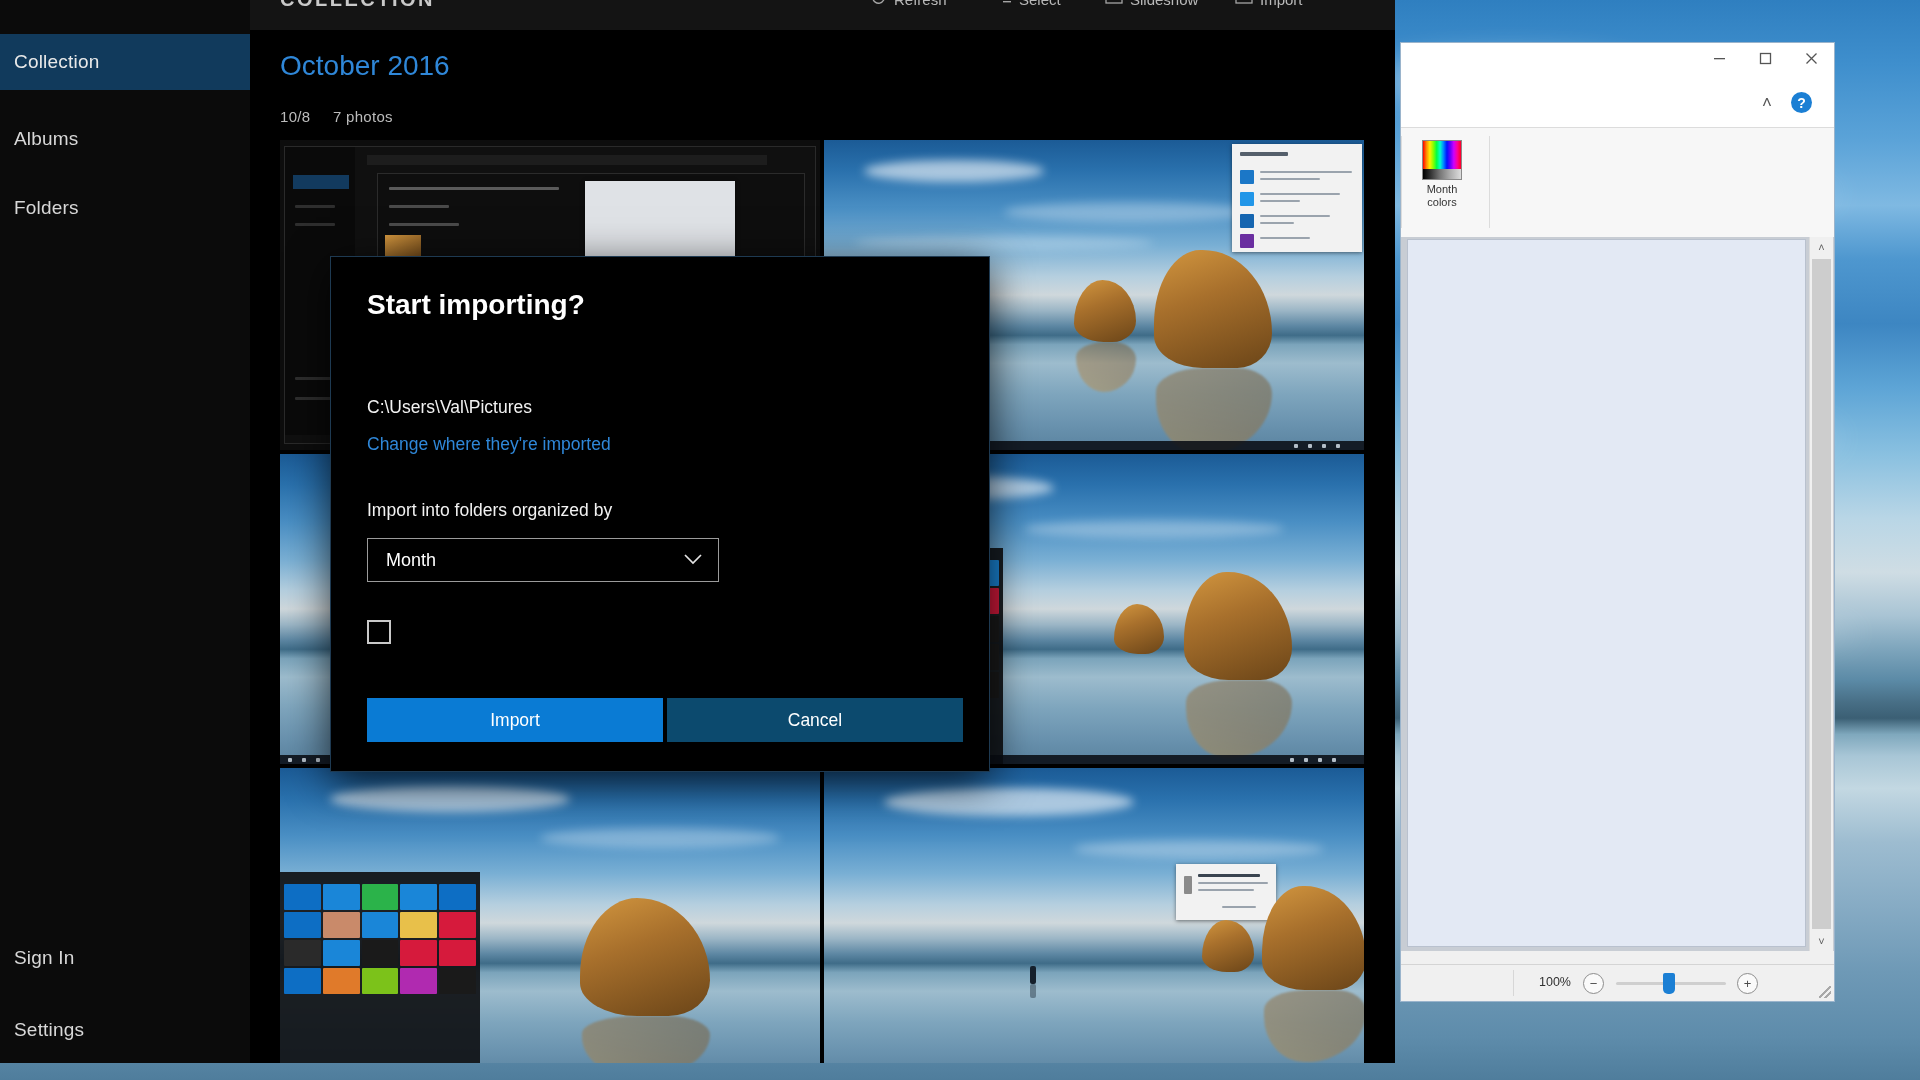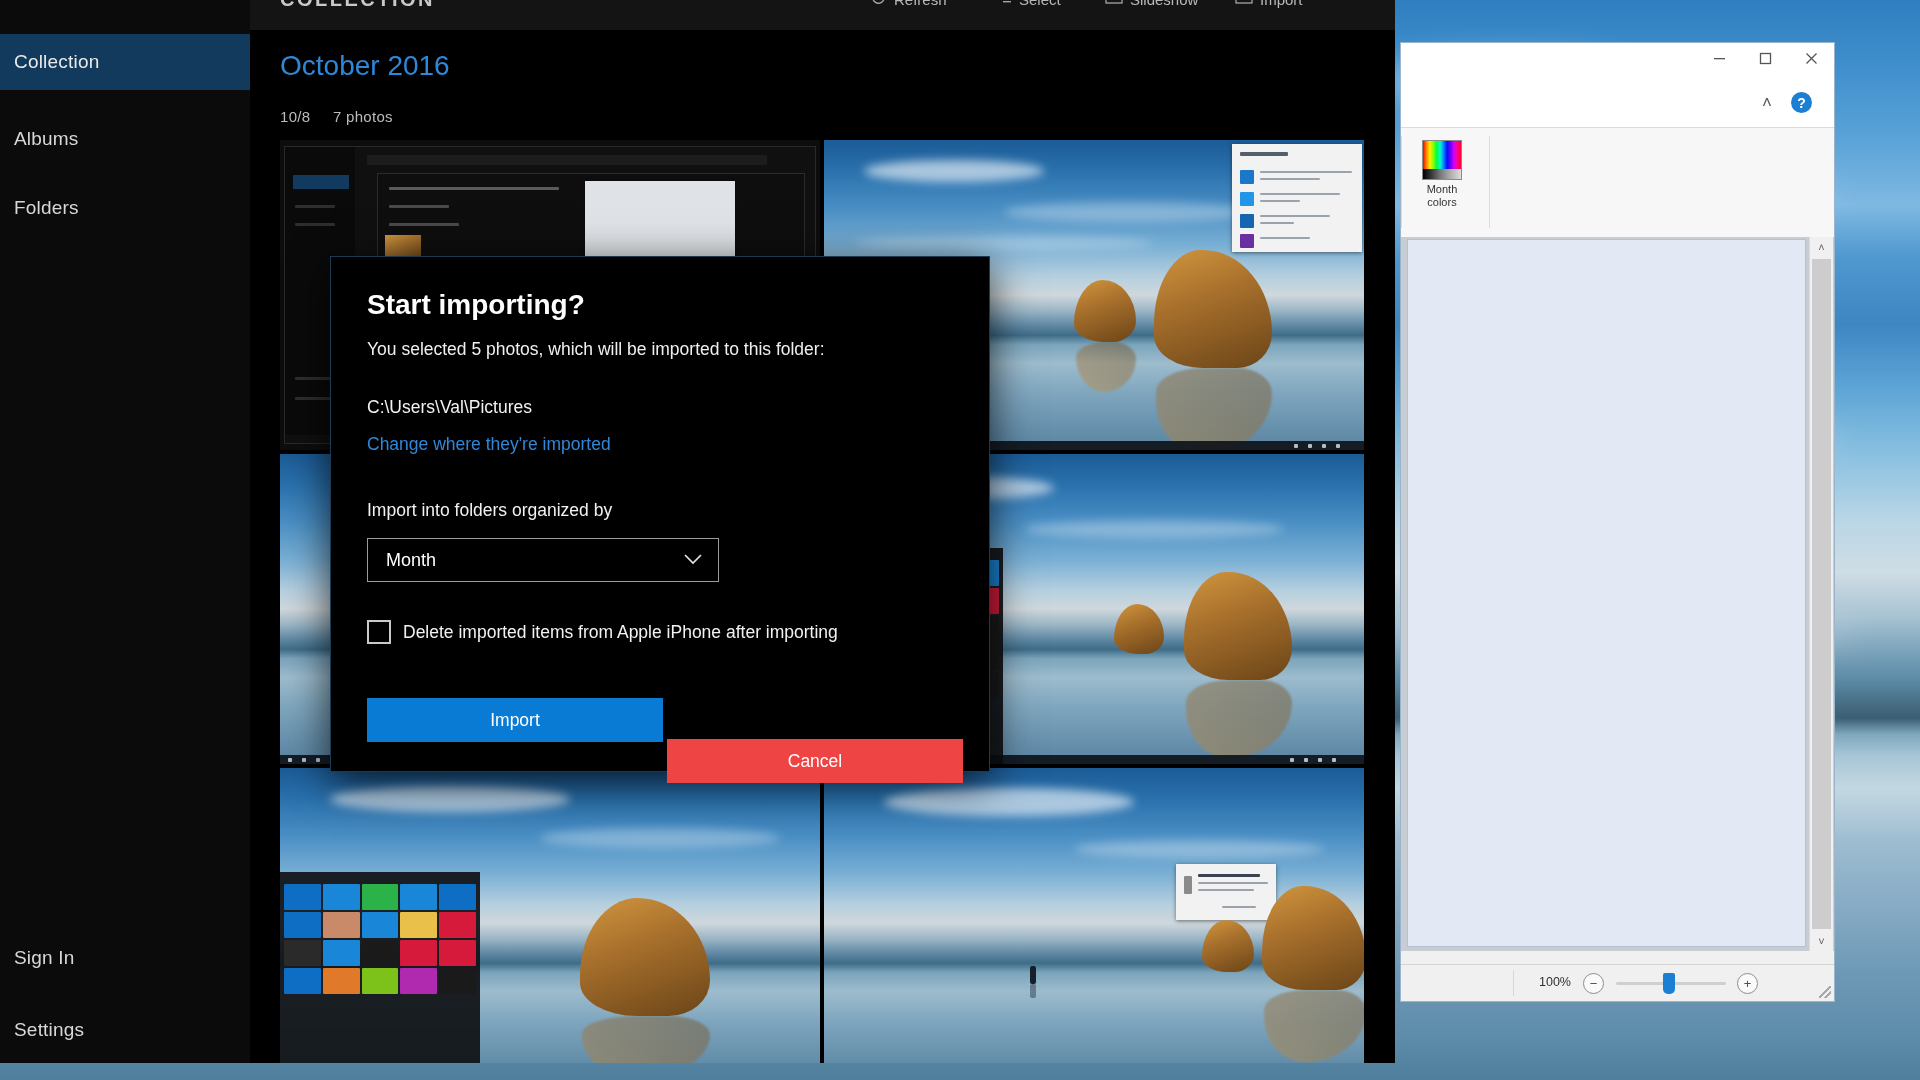--- a/index.html
+++ b/index.html
@@ -344,21 +344,21 @@
     display: flex;
     align-items: center;
     justify-content: center;
     font-size: 17.5px;
     color: #ffffff;
     border: none;
     cursor: pointer;
     font-family: "Liberation Sans", sans-serif;
   }
   .dlg-btn.primary { background: #0a7bd4; }
-  .dlg-btn.secondary { background: #ef4444; margin-top: 41px; }
+  .dlg-btn.secondary { background: #0c4a6e; }
 
   
   #paint-window {
     position: absolute;
     left: 1400px; top: 42px;
     width: 435px;
     height: 960px;
     background: #f0f0f0;
     border: 1px solid #9ab4cc;
     box-sizing: border-box;
@@ -811,38 +811,36 @@
           <div style="position:absolute;left:206px;top:198px;width:6px;height:18px;background:#15202c;border-radius:2px;"></div>
           <div style="position:absolute;left:206px;top:216px;width:6px;height:14px;background:rgba(21,32,44,.4);border-radius:2px;transform:scaleY(-1);"></div>
 
         </div>
 
       </div>
     </div>
 
     <div id="import-dialog">
       <div id="dlg-title">Start importing?</div>
-      <div id="dlg-subtitle">You selected 5 photos, which will be imported to this folder:</div>
       <div id="dlg-path">C:\Users\Val\Pictures</div>
       <a id="dlg-changelink" href="#">Change where they're imported</a>
 
       <div id="dlg-org-label">Import into folders organized by</div>
 
       <div id="dlg-select">
         <span class="sel-val">Month</span>
         <span class="chev">
           <svg width="18" height="11" viewBox="0 0 18 11">
               <path d="M1 1l8 8 8-8" fill="none" stroke="#e4e4e4" stroke-width="1.7"></path>
             </svg>
         </span>
       </div>
 
       <div id="dlg-check-row">
         <span id="dlg-checkbox"></span>
-        <span id="dlg-check-label">Delete imported items from Apple iPhone after importing</span>
       </div>
 
       <div id="dlg-buttons">
         <button class="dlg-btn primary">Import</button>
         <button class="dlg-btn secondary">Cancel</button>
       </div>
     </div>
 
   </div>
 

